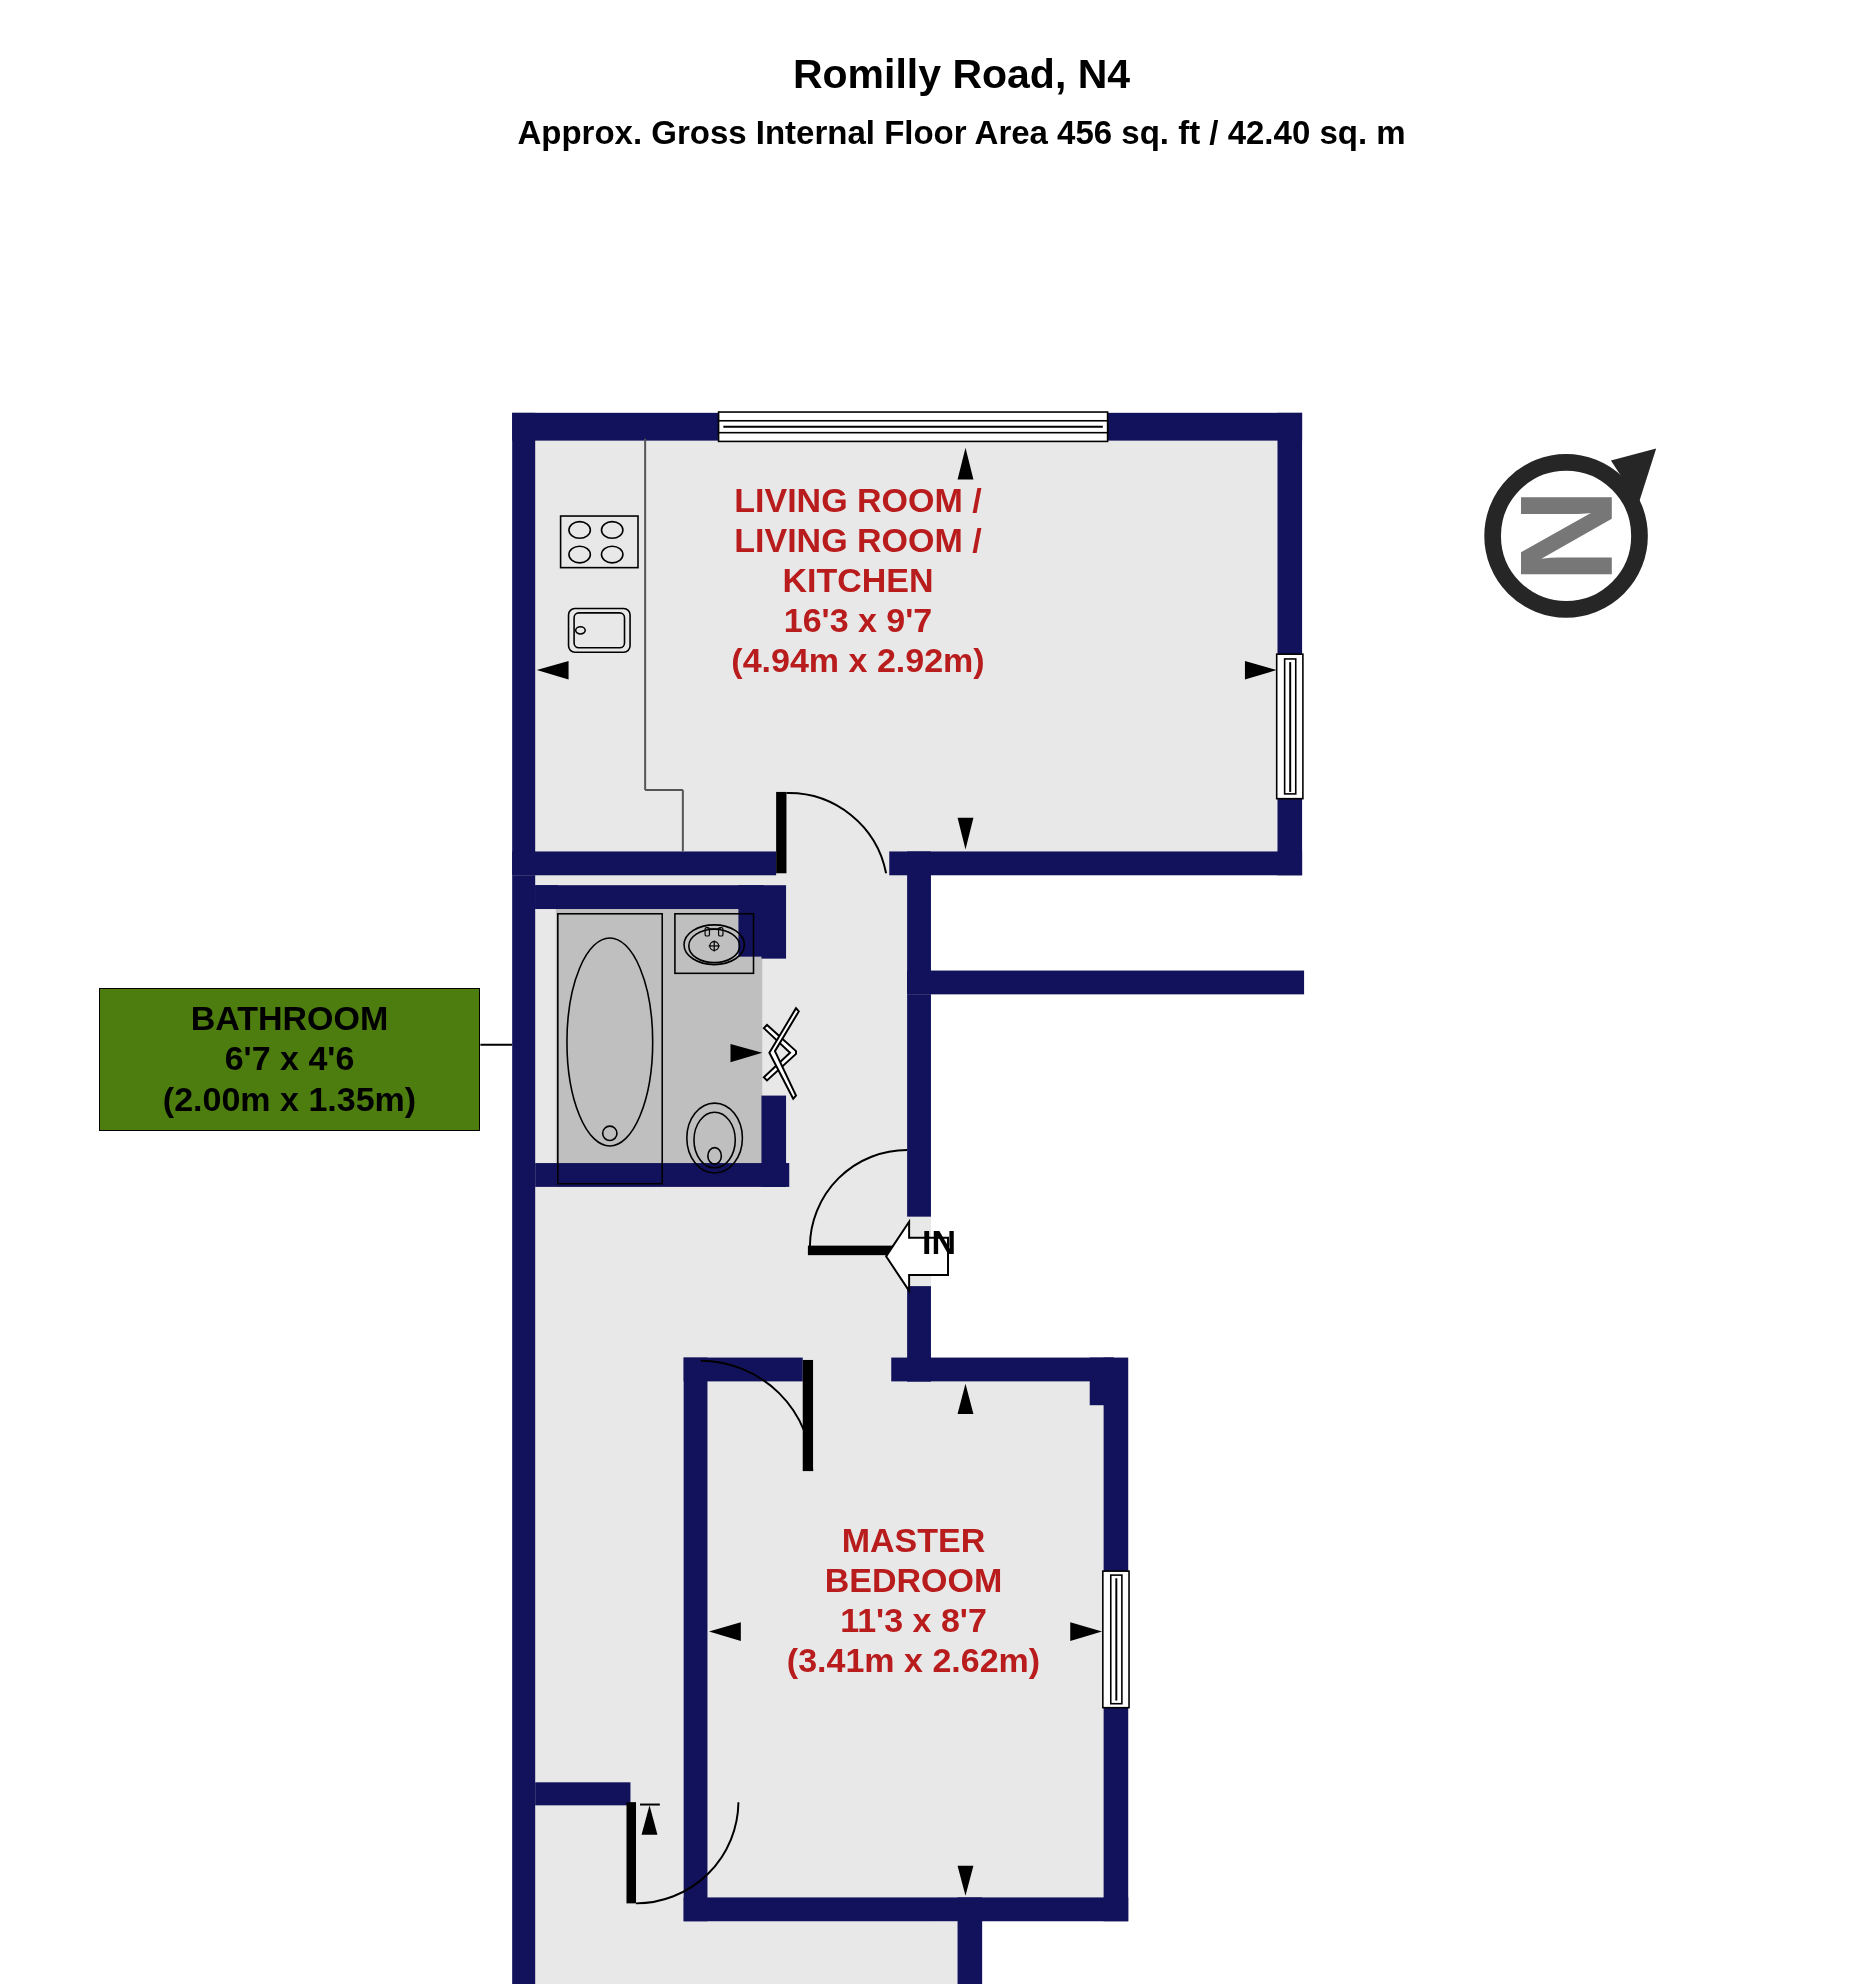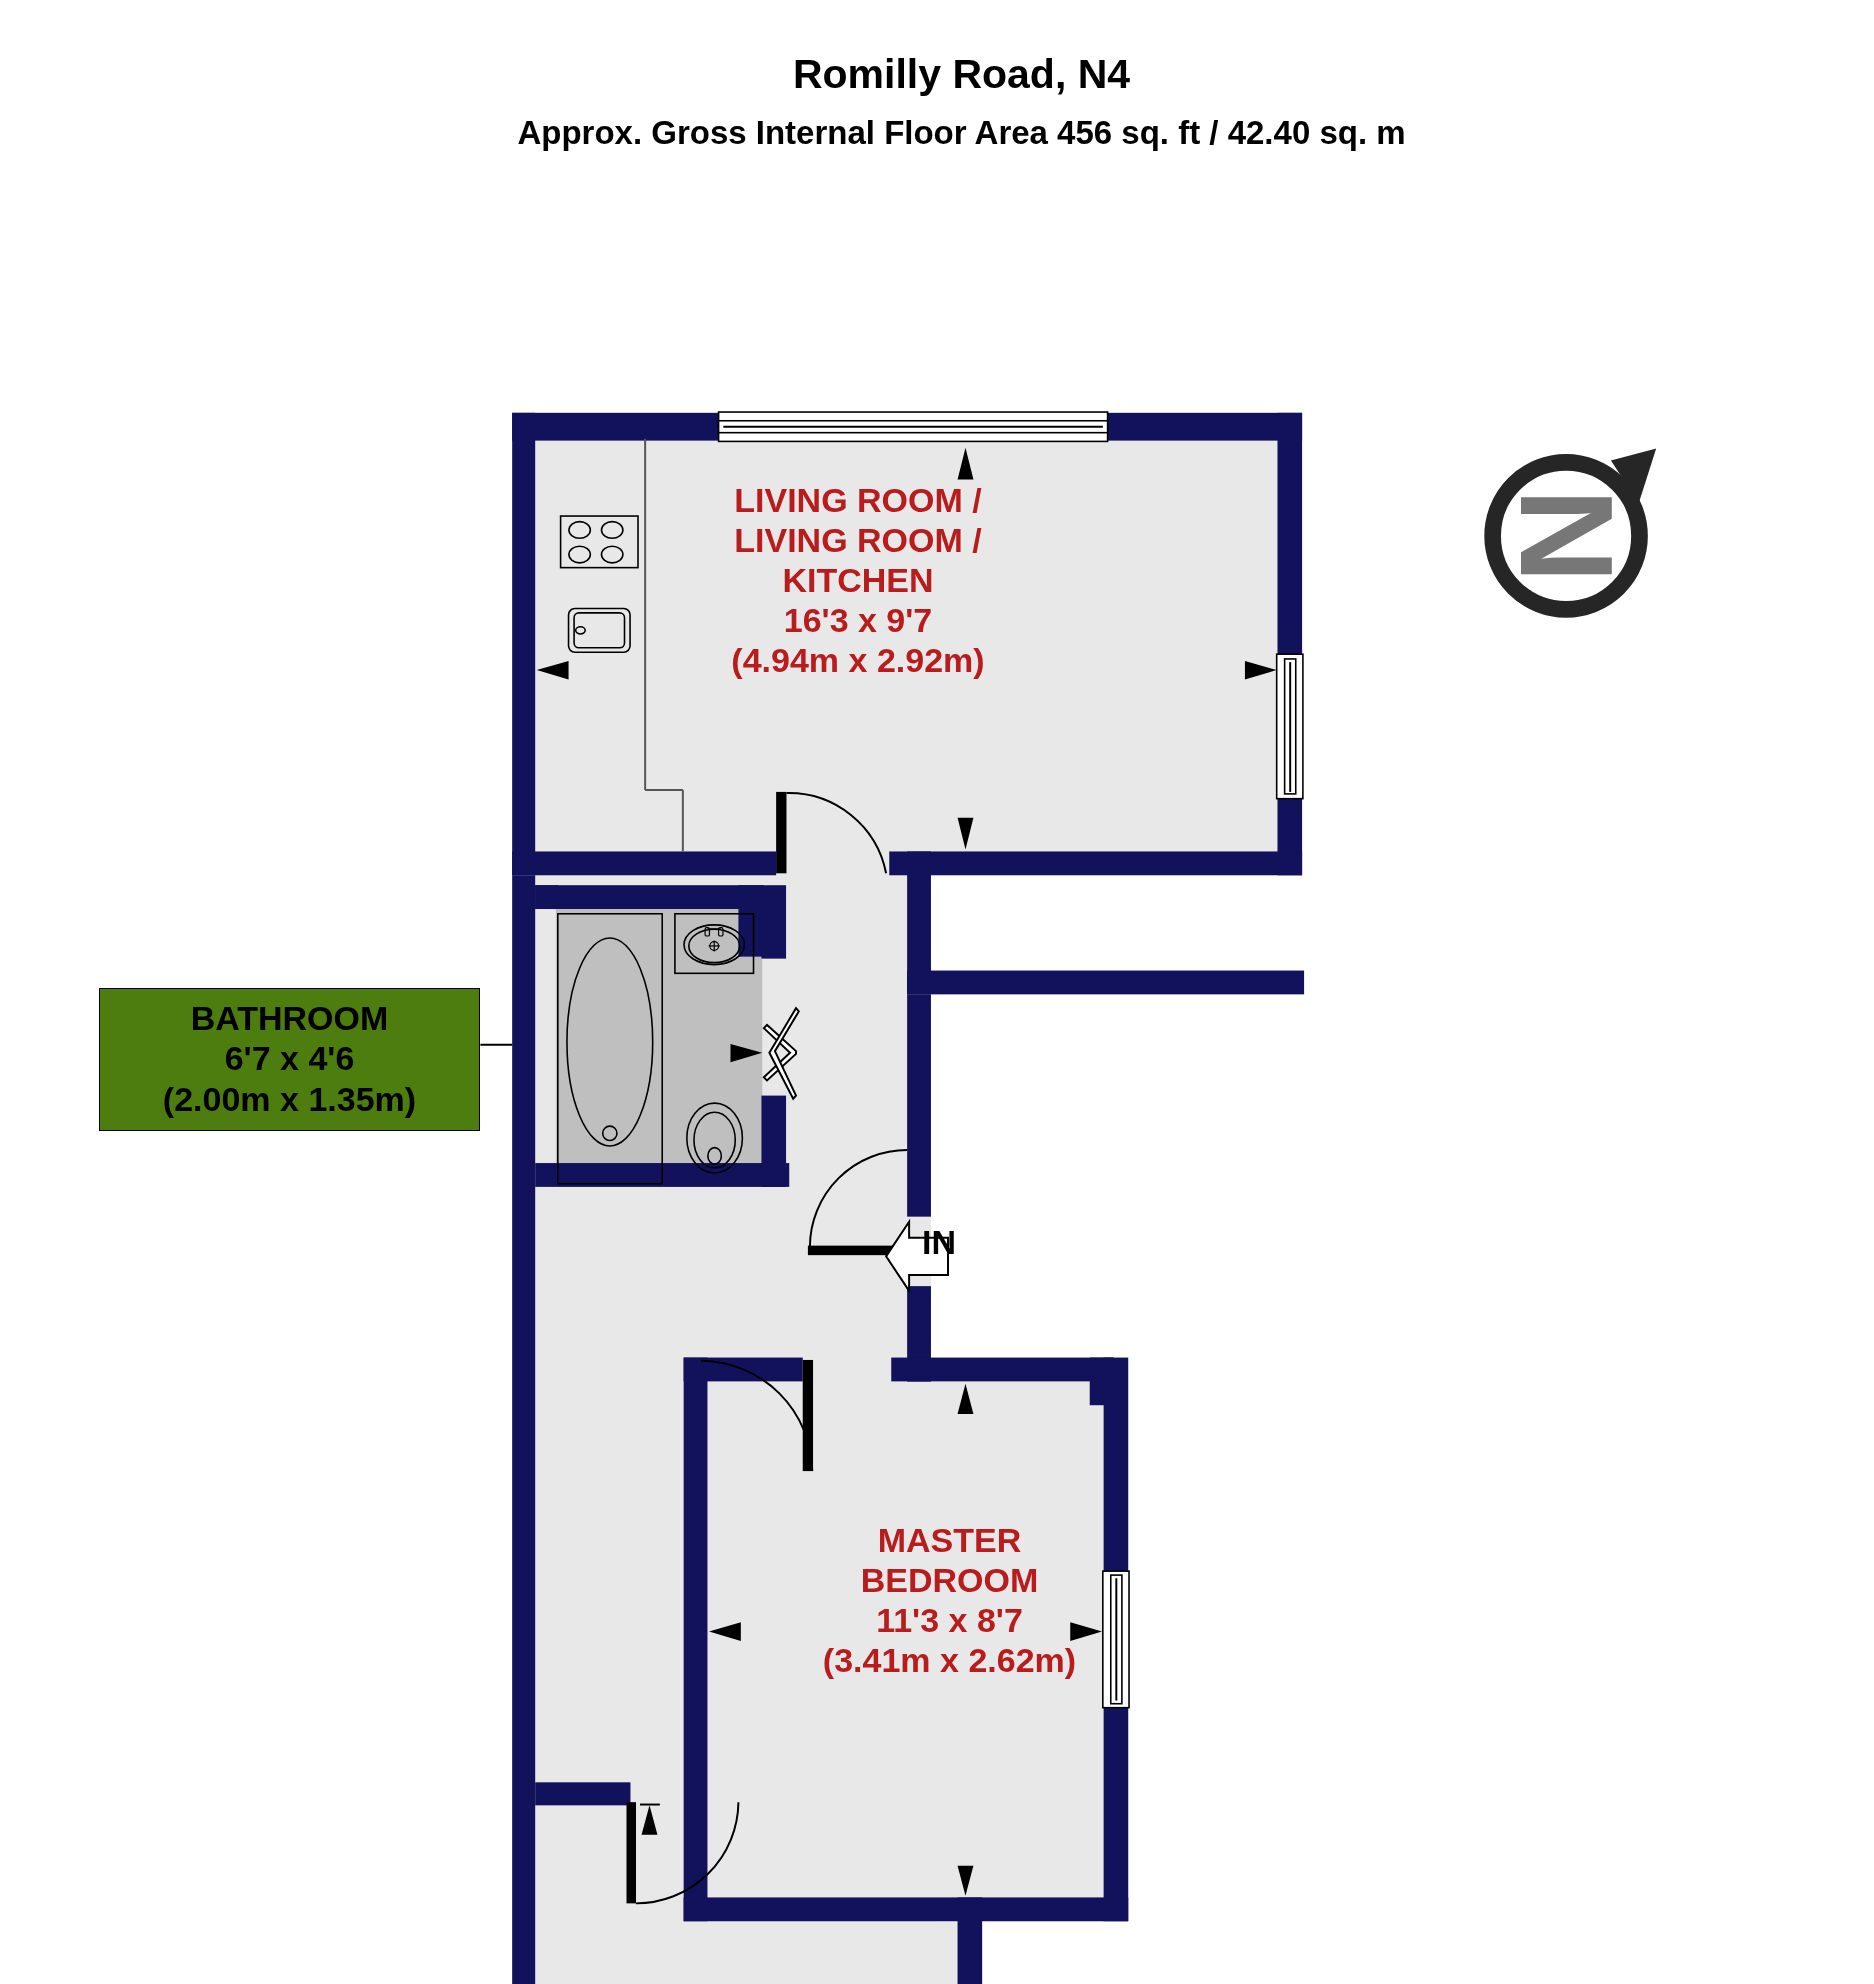--- a/index.html
+++ b/index.html
@@ -58,21 +58,21 @@
     white-space: nowrap;
     pointer-events: none;
   }
   .room-label .ln { display: block; }
 
   #label-living {
     left: 588px; top: 480px; width: 540px;
     font-size: 34px;
   }
   #label-master {
-    left: 747px; top: 1520px; width: 405px;
+    left: 711px; top: 1520px; width: 405px;
     font-size: 34px;
   }
 
   
   #label-bathroom-box {
     position: absolute;
     left: 99px; top: 961px;
     width: 381px;
     border: 1.6px solid #000000;
     background: #4d7c0f;

